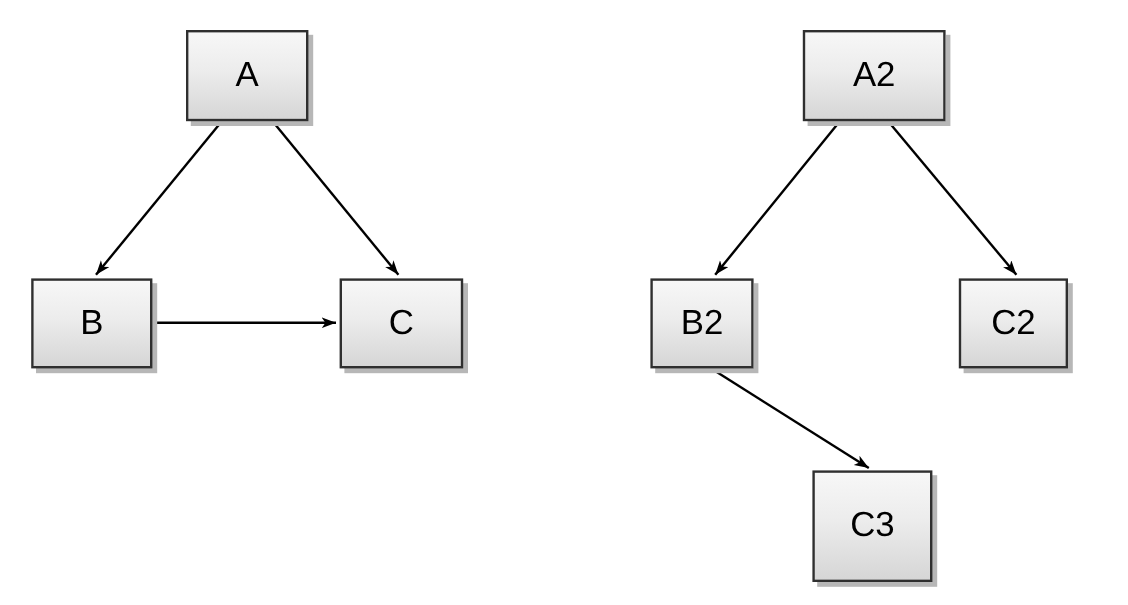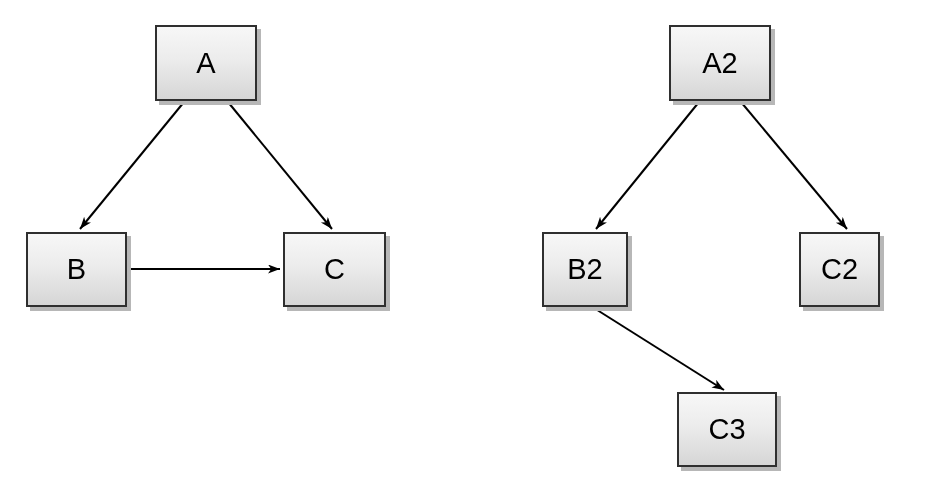--- a/index.html
+++ b/index.html
@@ -63,26 +63,26 @@
   <div id="nodes-layer">
       <div class="node" style="left: 155px; top: 25px; width: 102px; height: 76px;">
         <span class="node-label">A</span>
       </div>
       <div class="node" style="left: 26px; top: 232px; width: 101px; height: 75px;">
         <span class="node-label">B</span>
       </div>
       <div class="node" style="left: 283px; top: 232px; width: 103px; height: 75px;">
         <span class="node-label">C</span>
       </div>
-      <div class="node" style="left: 669px; top: 25px; width: 102px; height: 76px;">
+      <div class="node" style="left: 669px; top: 25px; width: 119px; height: 76px;">
         <span class="node-label">A2</span>
       </div>
       <div class="node" style="left: 542px; top: 232px; width: 86px; height: 75px;">
         <span class="node-label">B2</span>
       </div>
-      <div class="node" style="left: 799px; top: 232px; width: 81px; height: 75px;">
+      <div class="node" style="left: 799px; top: 232px; width: 91px; height: 75px;">
         <span class="node-label">C2</span>
       </div>
-      <div class="node" style="left: 677px; top: 392px; width: 100px; height: 75px;">
+      <div class="node" style="left: 677px; top: 392px; width: 100px; height: 93px;">
         <span class="node-label">C3</span>
       </div>
     </div>
 </div>
 
 </body></html>

